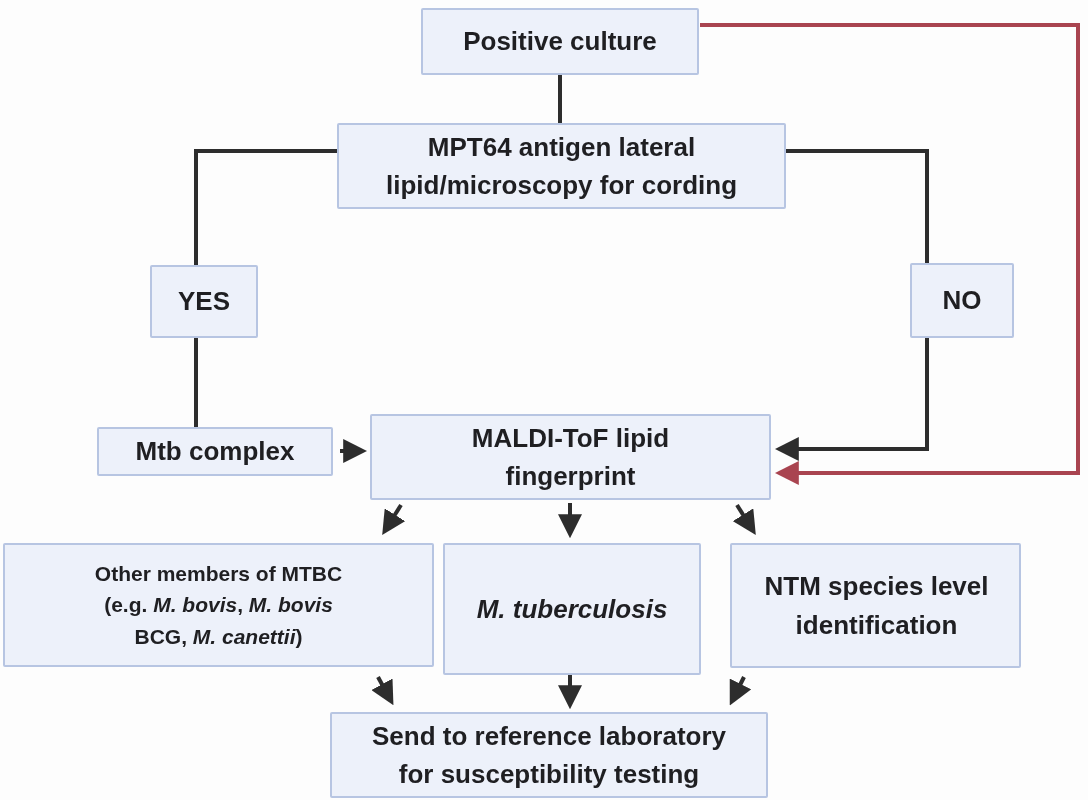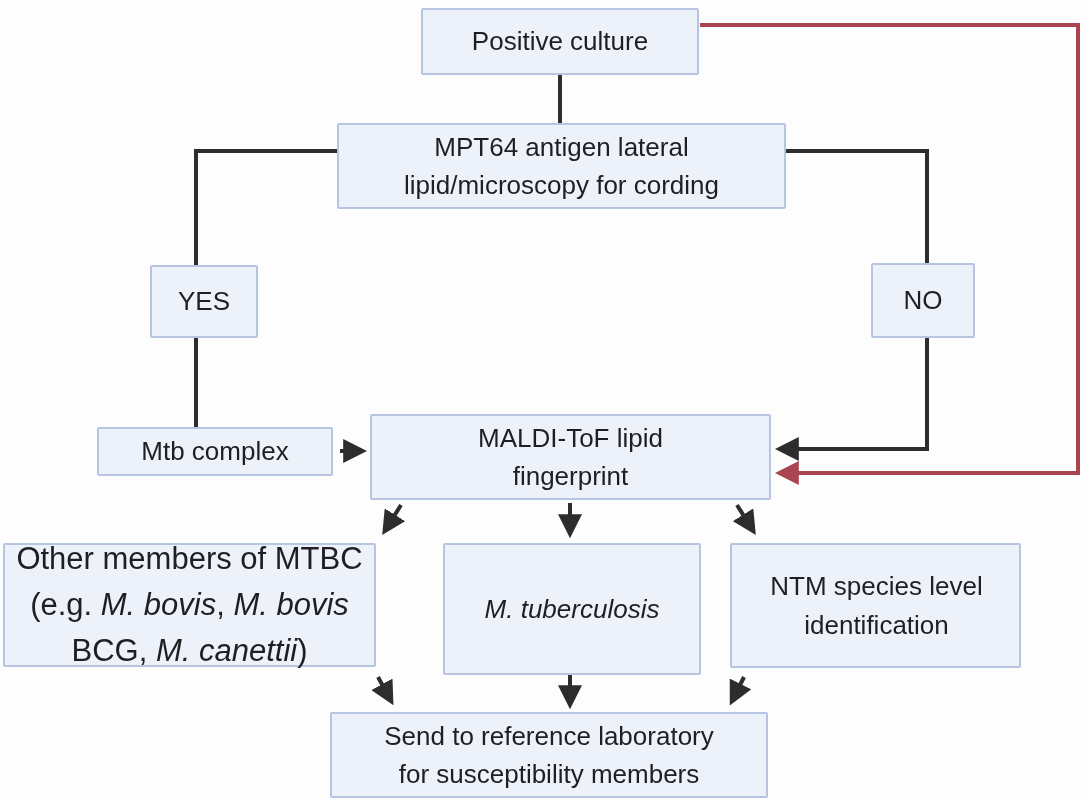--- a/index.html
+++ b/index.html
@@ -35,34 +35,34 @@
     box-sizing: border-box;
     background: var(--box-fill, #edf1fa);
     border: 2px solid var(--box-border, #b7c5e2);
     border-radius: 2px;
     display: flex;
     flex-direction: column;
     align-items: center;
     justify-content: center;
     text-align: center;
     color: var(--text, #1f1f22);
-    font-weight: normal;
+    font-weight: bold;
     font-size: 26px;
     line-height: 1.48;
     padding: 2px 6px;
   }
   .node .it { font-style: italic; }
 
   #node-positive-culture { left: 421px; top: 8px;   width: 278px; height: 67px; }
   #node-mpt64            { left: 337px; top: 123px; width: 449px; height: 86px; }
   #node-yes              { left: 150px; top: 265px; width: 108px; height: 73px; }
-  #node-no               { left: 871px; top: 263px; width: 104px; height: 75px; }
+  #node-no               { left: 910px; top: 263px; width: 104px; height: 75px; }
   #node-mtb-complex      { left: 97px;  top: 427px; width: 236px; height: 49px; }
   #node-maldi            { left: 370px; top: 414px; width: 401px; height: 86px; }
-  #node-other-mtbc       { left: 3px;   top: 543px; width: 373px; height: 124px; font-size: 31px; }
+  #node-other-mtbc       { left: 3px;   top: 543px; width: 431px; height: 124px; font-size: 21px; }
   #node-m-tuberculosis   { left: 443px; top: 543px; width: 258px; height: 132px; }
   #node-ntm              { left: 730px; top: 543px; width: 291px; height: 125px; padding-left: 8px; }
   #node-send-reference   { left: 330px; top: 712px; width: 438px; height: 86px; }
 </style>
 </head>
 <body>
 
 <div id="canvas">
 
   <svg id="connector-layer" viewBox="0 0 1088 800" xmlns="http://www.w3.org/2000/svg">
@@ -130,16 +130,16 @@
     <div class="it">M. tuberculosis</div>
   </div>
 
   <div class="node" id="node-ntm">
     <div>NTM species level</div>
     <div>identification</div>
   </div>
 
   <div class="node" id="node-send-reference">
     <div>Send to reference laboratory</div>
-    <div>for susceptibility members</div>
+    <div>for susceptibility testing</div>
   </div>
 
 </div>
 
 </body></html>

